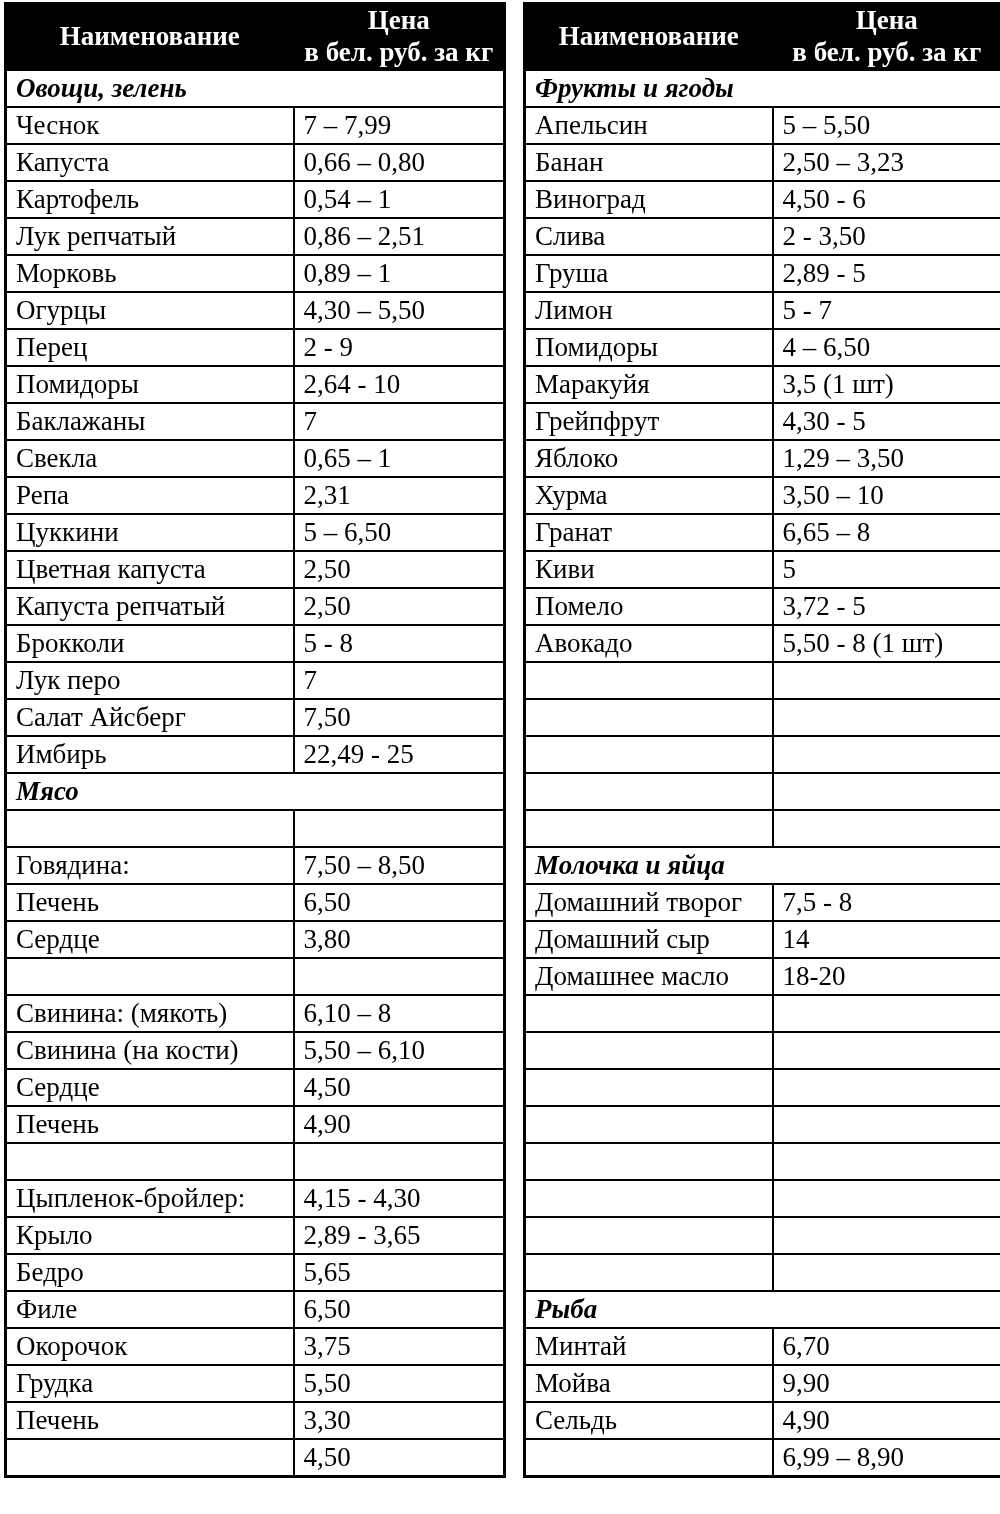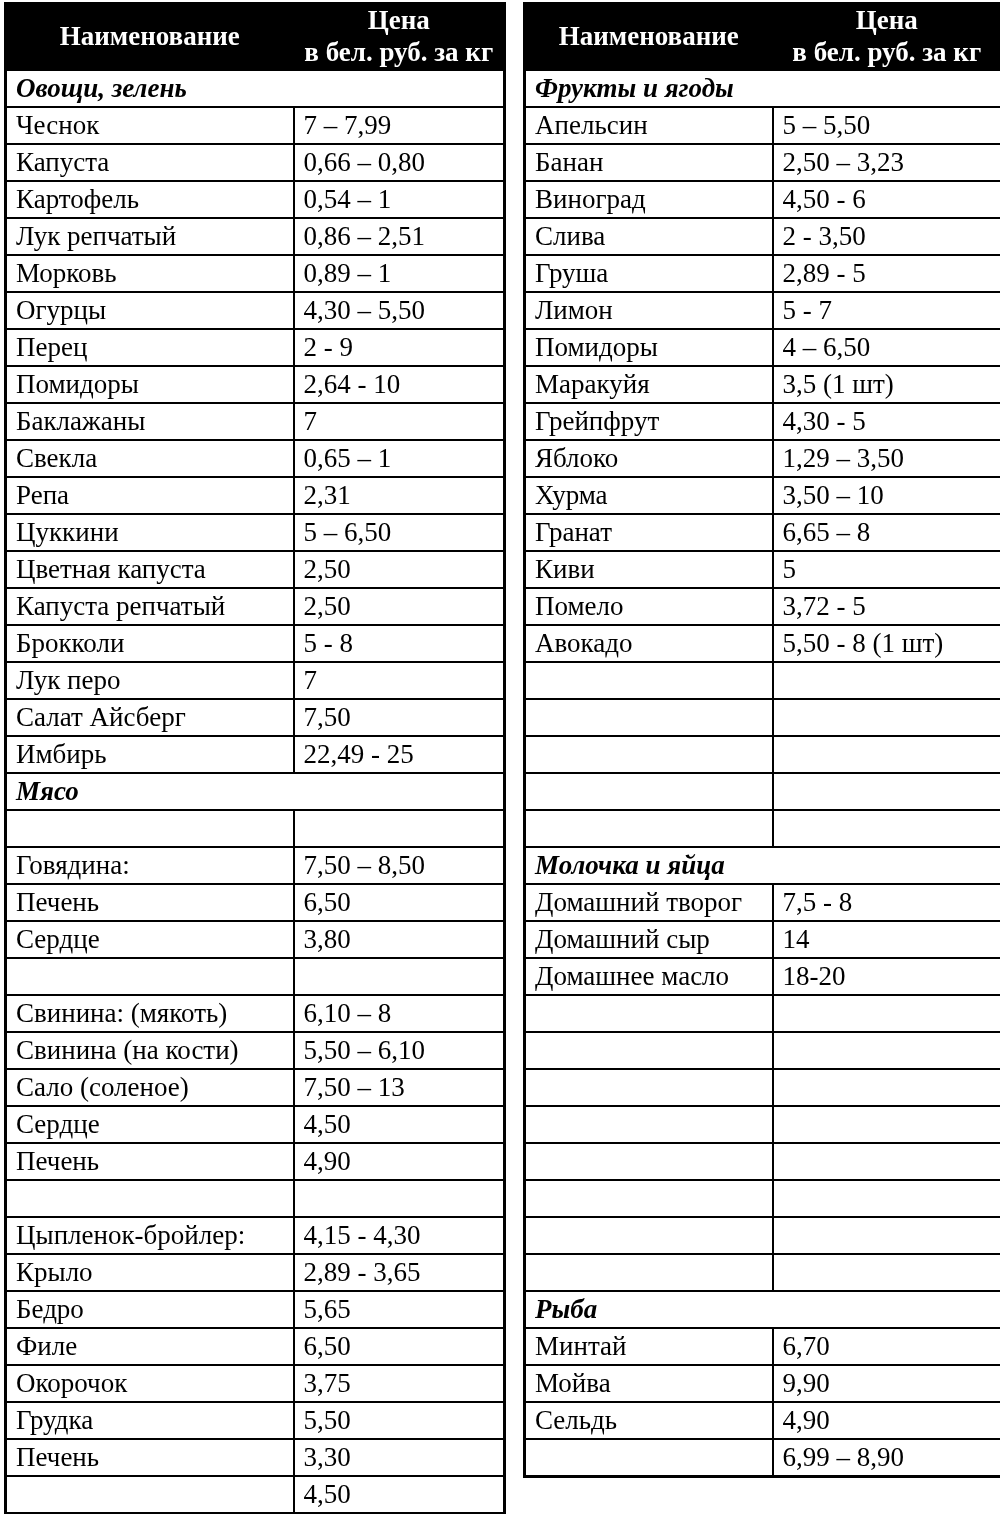--- a/index.html
+++ b/index.html
@@ -181,24 +181,20 @@
           </tr>
           <tr>
             <td class="name-cell"><span class="nm-bold">Свинина:</span><span> (мякоть)</span></td>
             <td class="price-cell">6,10 – 8</td>
           </tr>
           <tr>
             <td class="name-cell"><span>Свинина (на кости)</span></td>
             <td class="price-cell">5,50 – 6,10</td>
           </tr>
           <tr>
-            <td class="name-cell"><span>Сало (соленое)</span></td>
-            <td class="price-cell">7,50 – 13</td>
-          </tr>
-          <tr>
             <td class="name-cell"><span>Сердце</span></td>
             <td class="price-cell">4,50</td>
           </tr>
           <tr>
             <td class="name-cell"><span>Печень</span></td>
             <td class="price-cell">4,90</td>
           </tr>
           <tr>
             <td class="name-cell"><span></span></td>
             <td class="price-cell"></td>

